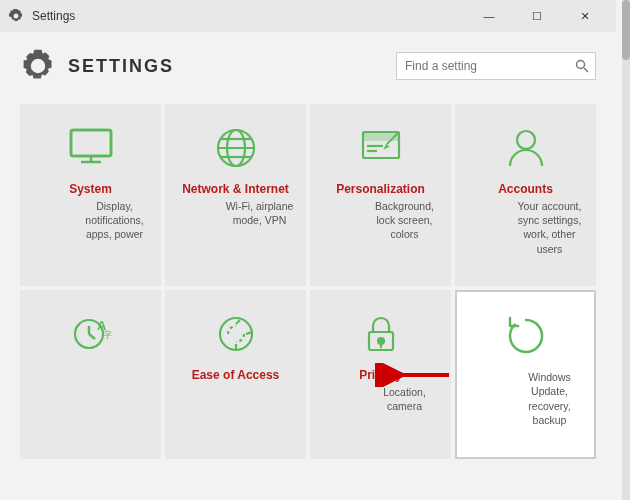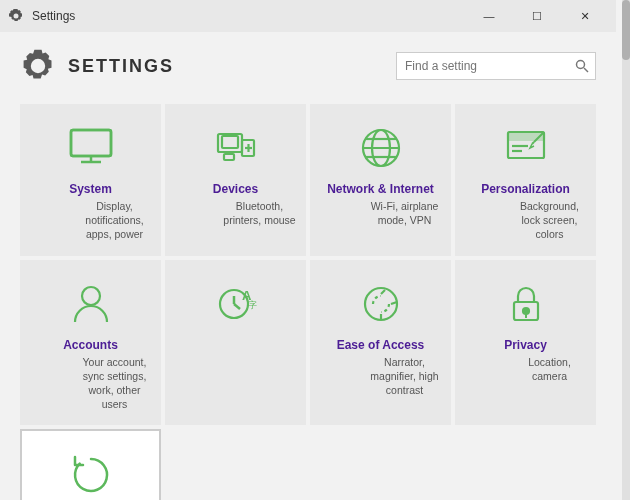--- a/index.html
+++ b/index.html
@@ -161,21 +161,21 @@
       align-items: center;
       justify-content: center;
     }
     .tile-icon svg {
       width: 100%;
       height: 100%;
     }
     .tile-title {
       font-size: 12px;
       font-weight: 600;
-      color: #4c1d95;
+      color: #b91c1c;
       text-align: center;
       margin-bottom: 3px;
     }
     .tile-desc {
       font-size: 10.5px;
       color: #555;
       text-align: center;
       line-height: 1.35;
       margin-left: 48px;
     }
@@ -228,34 +228,20 @@
               <rect x="6" y="8" width="40" height="26" rx="2" stroke="#5cb85c" fill="none"></rect>
               <line x1="16" y1="40" x2="36" y2="40" stroke="#5cb85c" stroke-width="2.5"></line>
               <line x1="26" y1="34" x2="26" y2="40" stroke="#5cb85c" stroke-width="2.5"></line>
               <rect x="6" y="8" width="40" height="26" rx="2" fill="none"></rect>
             </svg>
           </div>
           <span class="tile-title">System</span>
           <span class="tile-desc">Display, notifications, apps, power</span>
         </div>
 
-        <div class="tile">
-          <div class="tile-icon">
-            <svg viewBox="0 0 52 52" fill="none" stroke="#5cb85c" stroke-width="2.2">
-              <rect x="8" y="12" width="24" height="18" rx="1.5"></rect>
-              <rect x="12" y="14" width="16" height="12" rx="1"></rect>
-              <rect x="14" y="32" width="10" height="6" rx="1"></rect>
-              <rect x="32" y="18" width="12" height="16" rx="1"></rect>
-              <line x1="35" y1="26" x2="42" y2="26" stroke="#5cb85c"></line>
-              <line x1="38.5" y1="22" x2="38.5" y2="30" stroke="#5cb85c"></line>
-            </svg>
-          </div>
-          <span class="tile-title">Devices</span>
-          <span class="tile-desc">Bluetooth, printers, mouse</span>
-        </div>
 
         <div class="tile">
           <div class="tile-icon">
             <svg viewBox="0 0 52 52" fill="none" stroke="#5cb85c" stroke-width="2.2">
               <circle cx="26" cy="26" r="18"></circle>
               <ellipse cx="26" cy="26" rx="9" ry="18"></ellipse>
               <line x1="8" y1="26" x2="44" y2="26"></line>
               <line x1="10" y1="17" x2="42" y2="17"></line>
               <line x1="10" y1="35" x2="42" y2="35"></line>
             </svg>
@@ -310,21 +296,20 @@
             <svg viewBox="0 0 52 52" fill="none" stroke="#5cb85c" stroke-width="2.2">
               <circle cx="26" cy="26" r="16"></circle>
               <path d="M18 26 a8 8 0 0 1 8-8" stroke-dasharray="3,3"></path>
               <path d="M34 26 a8 8 0 0 1-8 8" stroke-dasharray="3,3"></path>
               <line x1="26" y1="16" x2="30" y2="12" stroke="#5cb85c"></line>
               <line x1="36" y1="26" x2="42" y2="24" stroke="#5cb85c"></line>
               <line x1="26" y1="36" x2="26" y2="42" stroke="#5cb85c"></line>
             </svg>
           </div>
           <span class="tile-title">Ease of Access</span>
-          <span class="tile-desc">Narrator, magnifier, high contrast</span>
         </div>
 
         <div class="tile">
           <div class="tile-icon">
             <svg viewBox="0 0 52 52" fill="none" stroke="#5cb85c" stroke-width="2.2">
               <rect x="14" y="24" width="24" height="18" rx="2"></rect>
               <path d="M18 24v-6a8 8 0 0116 0v6"></path>
               <circle cx="26" cy="33" r="3" fill="#5cb85c"></circle>
               <line x1="26" y1="36" x2="26" y2="40" stroke="#5cb85c" stroke-width="2"></line>
             </svg>

